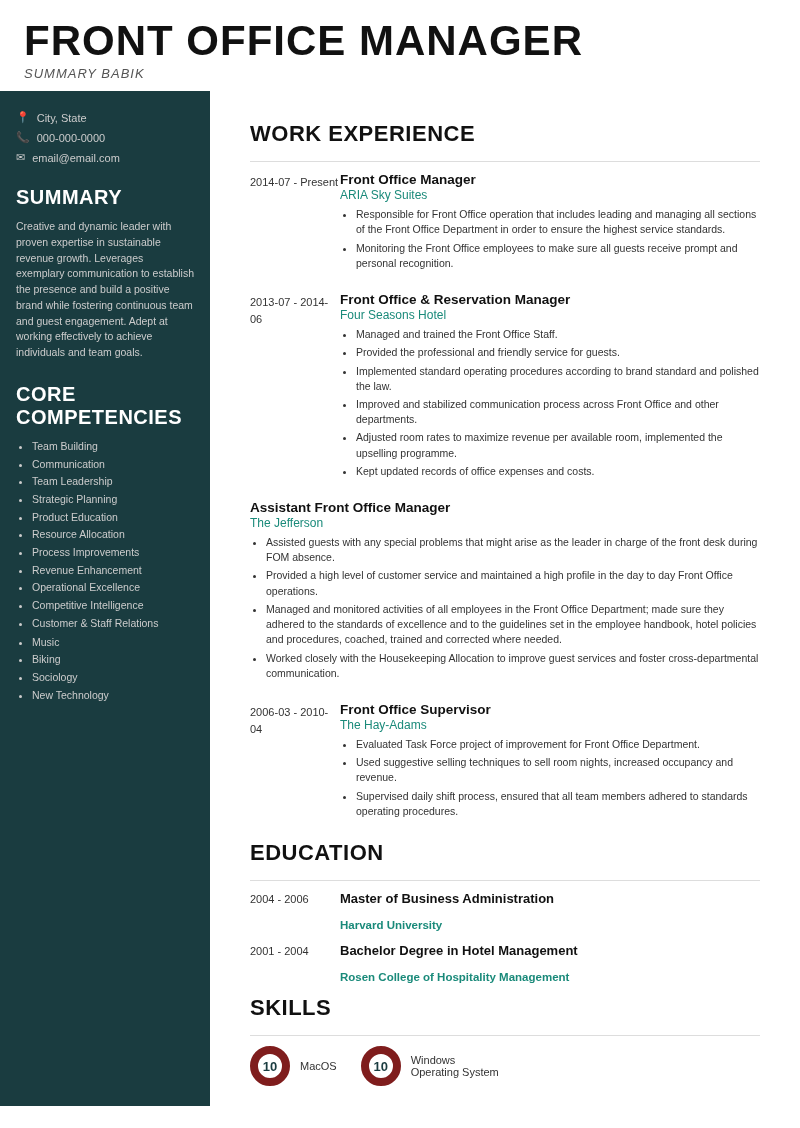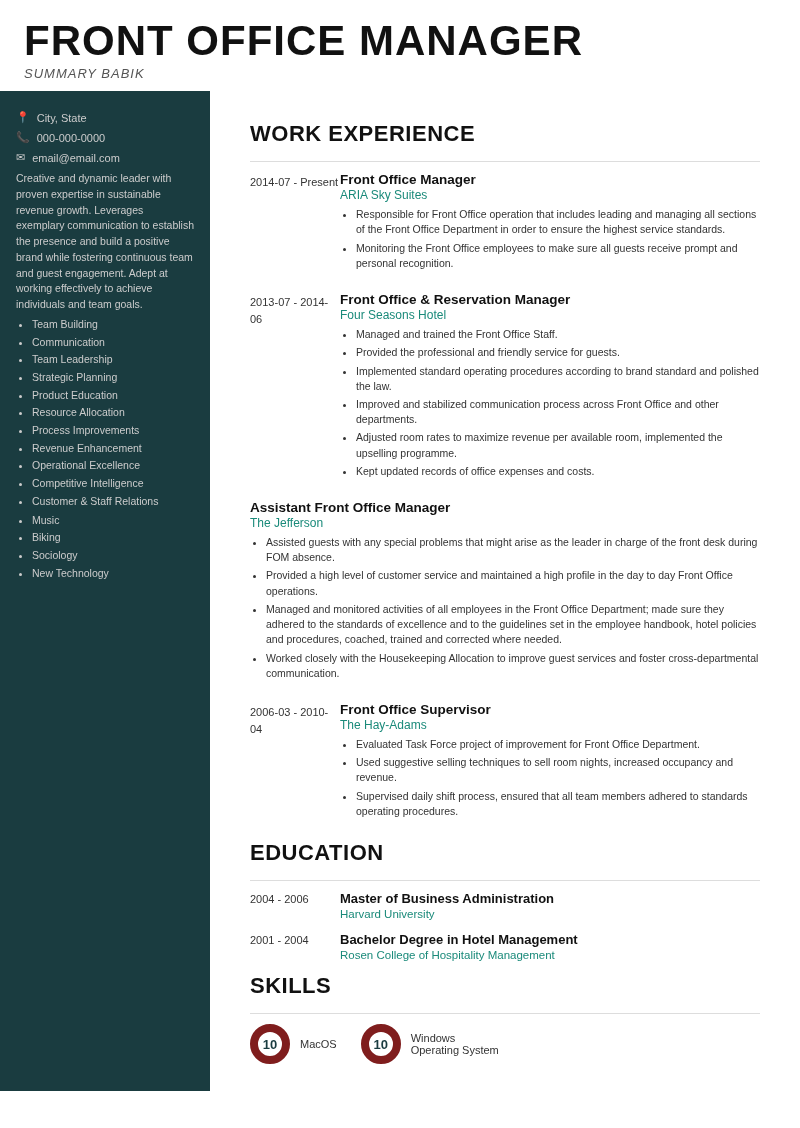--- a/index.html
+++ b/index.html
@@ -146,21 +146,22 @@
     }
     .edu-details {}
     .edu-degree {
       font-size: 13px;
       font-weight: bold;
       color: #111;
     }
     .edu-school {
       font-size: 11.5px;
       color: #1a8a7a;
-      margin-top: 2px;
+      margin-top: 13px;
+      font-weight: bold;
     }
     .skills-row {
       display: flex;
       gap: 24px;
       flex-wrap: wrap;
       margin-top: 10px;
     }
     .skill-item {
       display: flex;
       align-items: center;
@@ -203,22 +204,24 @@
     </div>
     <div class="sidebar-contact-item">
       <span class="icon">📞</span>
       <span>000-000-0000</span>
     </div>
     <div class="sidebar-contact-item">
       <span class="icon">✉</span>
       <span>email@email.com</span>
     </div>
 
+    <div class="sidebar-section-title">SUMMARY</div>
     <p class="sidebar-text">Creative and dynamic leader with proven expertise in sustainable revenue growth. Leverages exemplary communication to establish the presence and build a positive brand while fostering continuous team and guest engagement. Adept at working effectively to achieve individuals and team goals.</p>
 
+    <div class="sidebar-section-title">CORE COMPETENCIES</div>
     <ul class="sidebar-list">
       <li>Team Building</li>
       <li>Communication</li>
       <li>Team Leadership</li>
       <li>Strategic Planning</li>
       <li>Product Education</li>
       <li>Resource Allocation</li>
       <li>Process Improvements</li>
       <li>Revenue Enhancement</li>
       <li>Operational Excellence</li>

